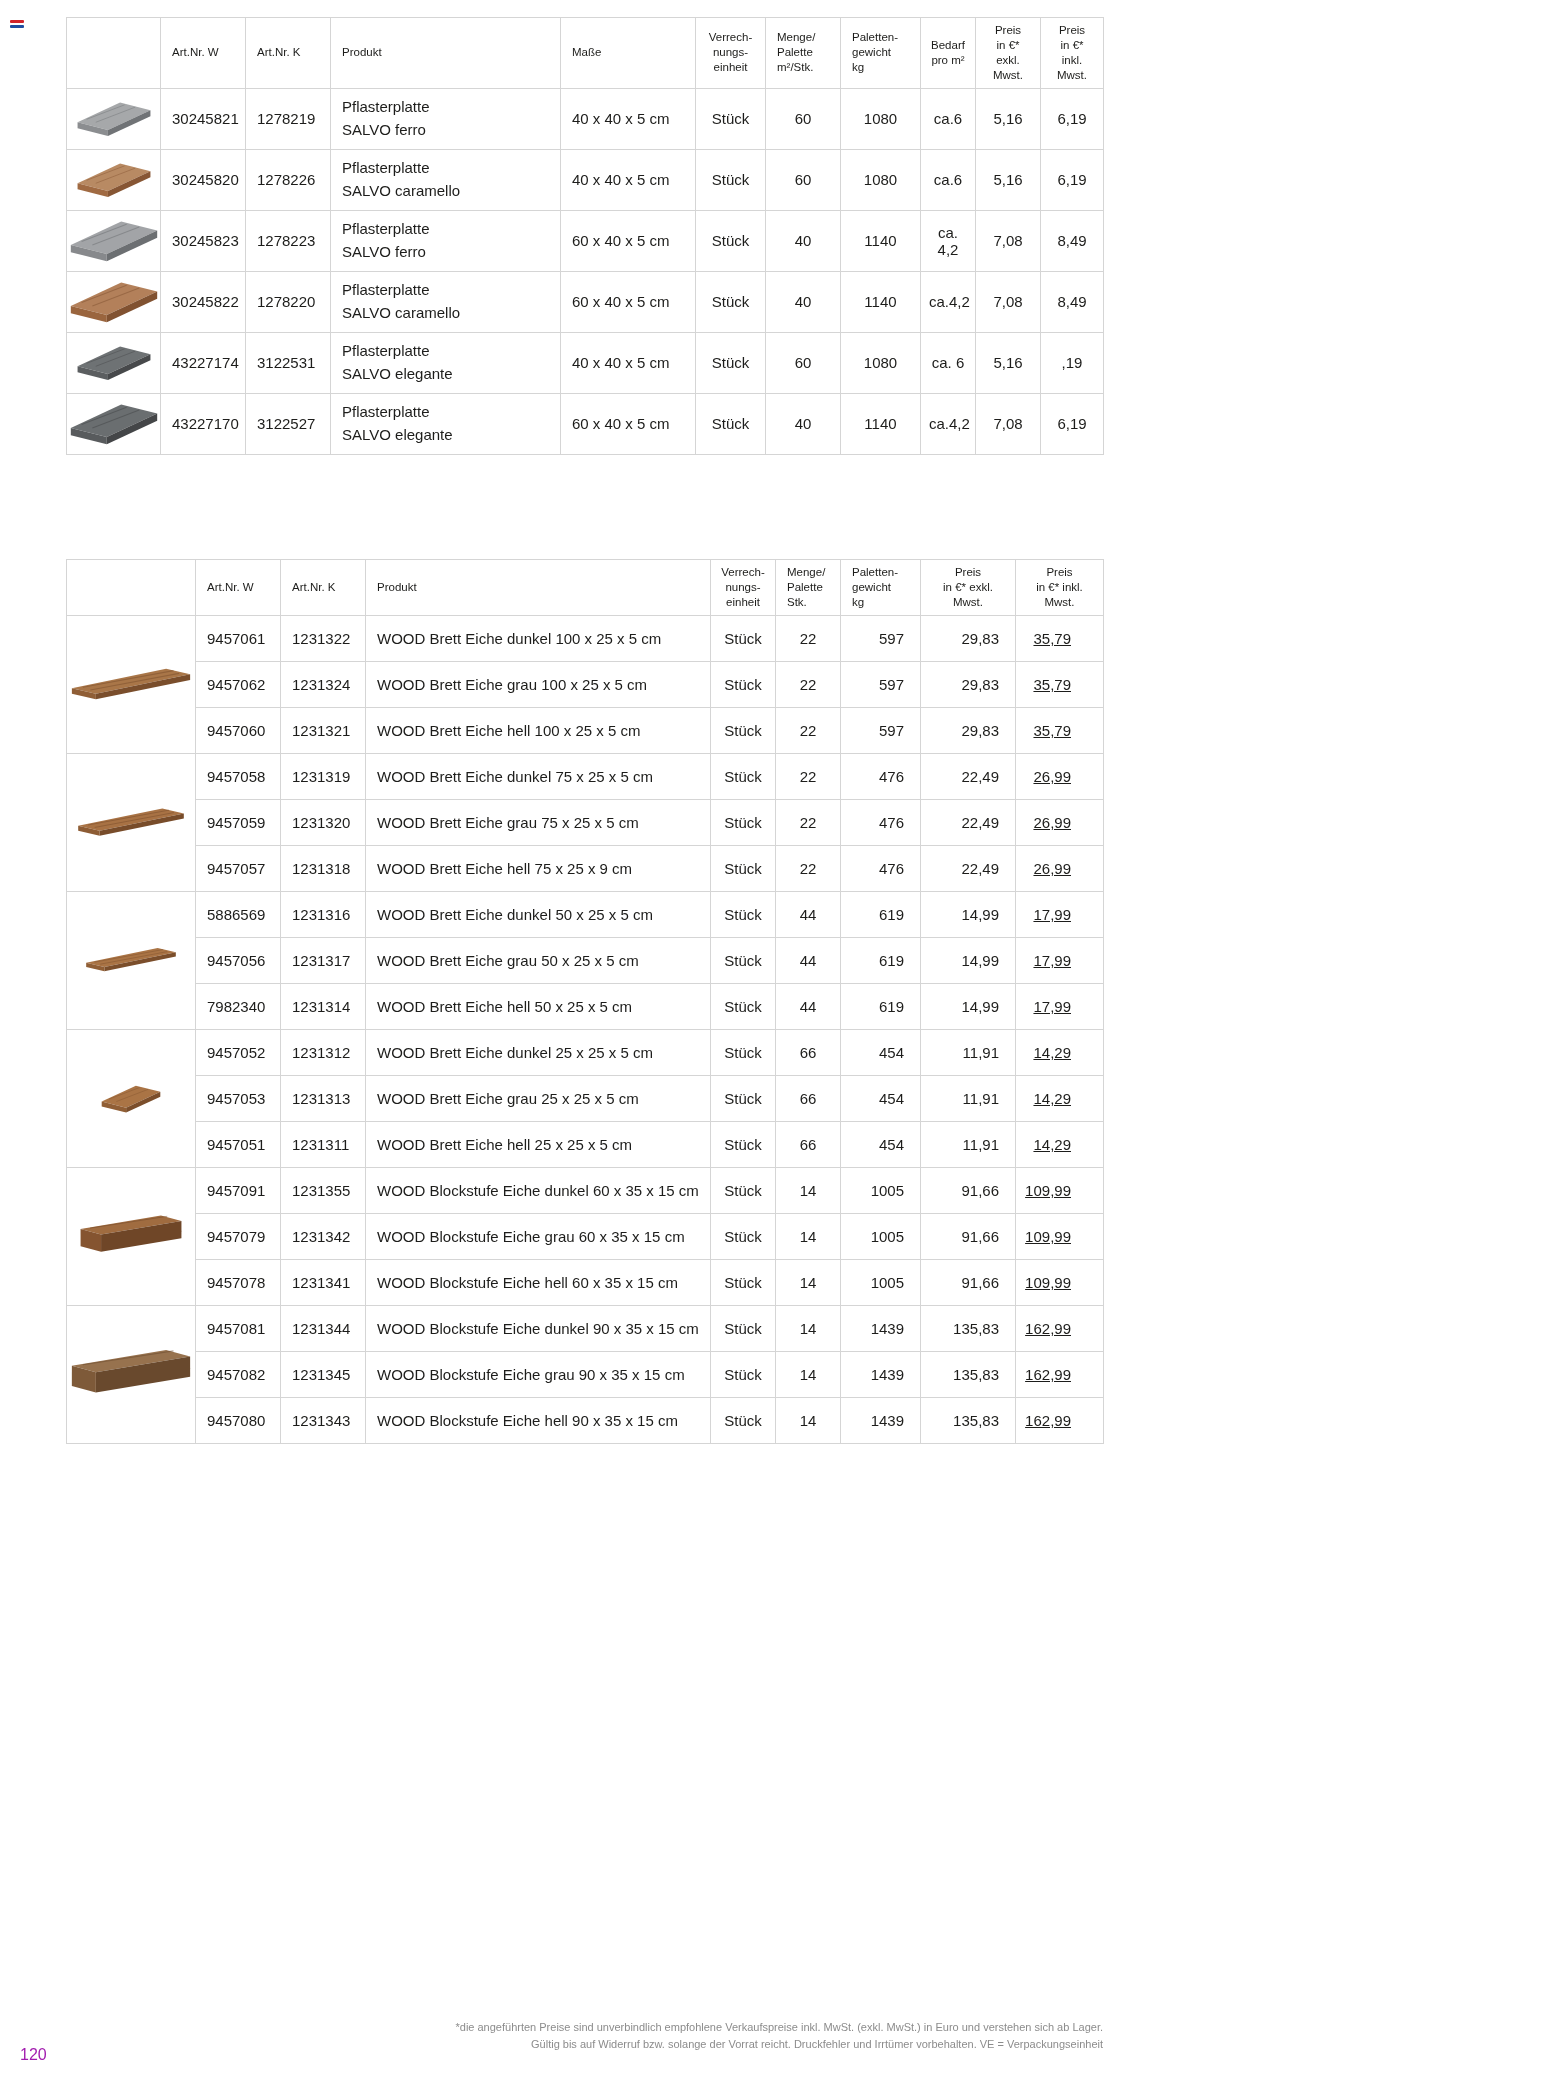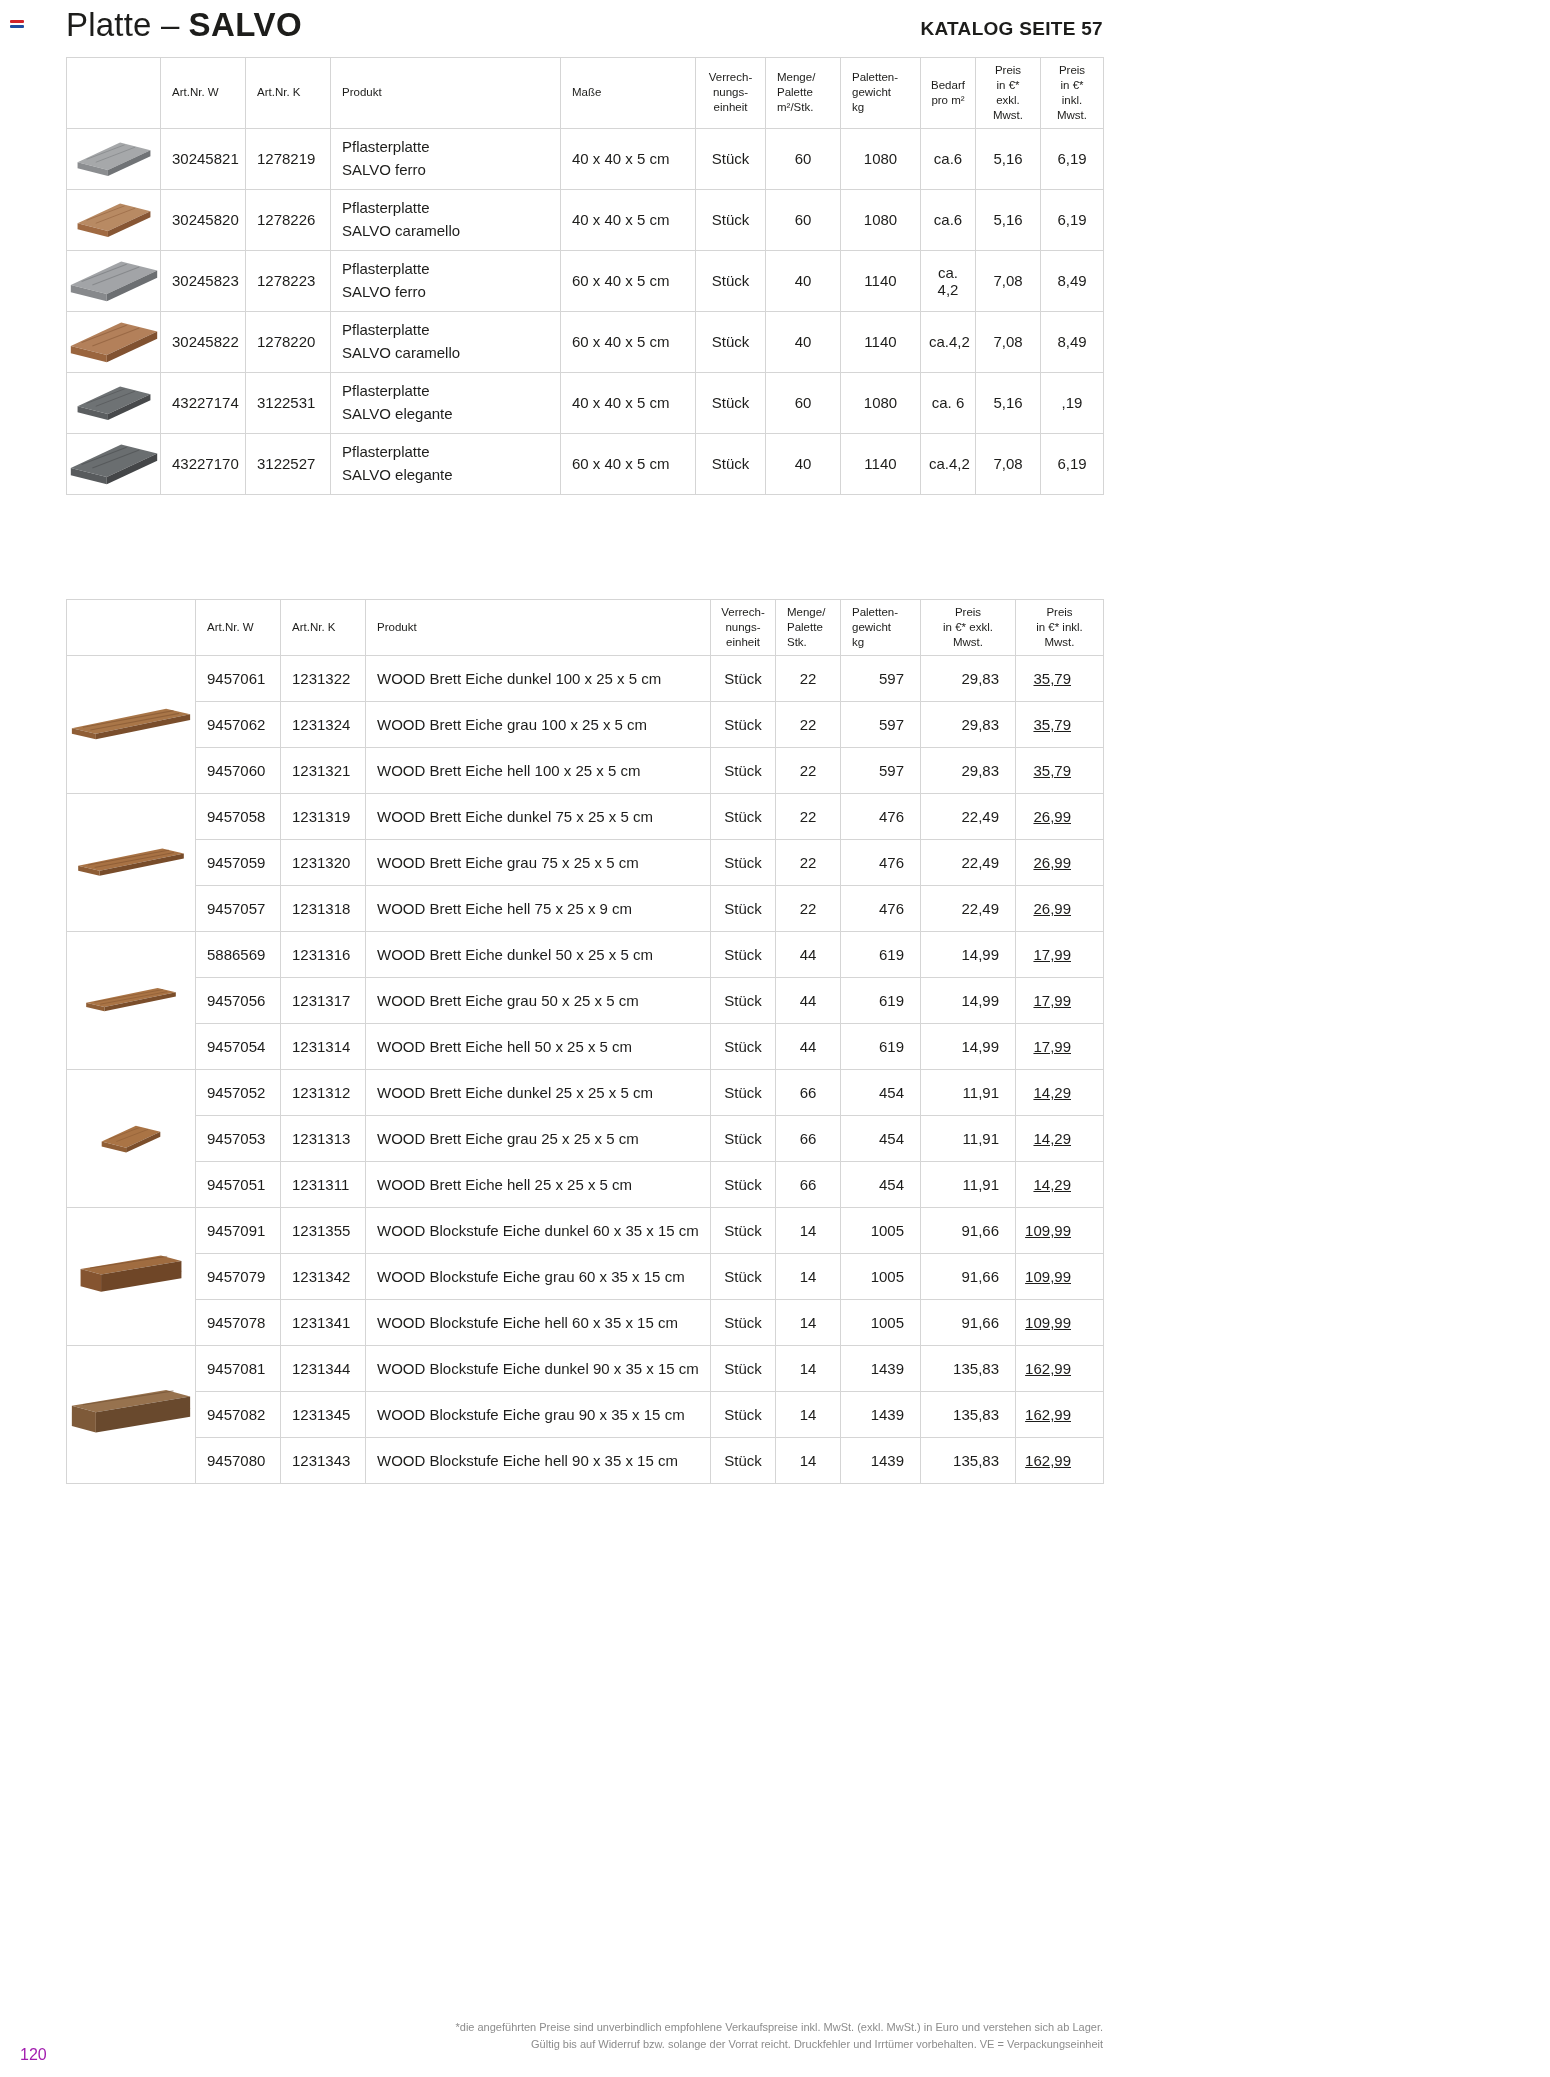--- a/index.html
+++ b/index.html
@@ -49,24 +49,20 @@
 <body>
 
 <div class="brand-mark">
   <div class="bar red"></div>
   <div class="bar blue"></div>
 </div>
 
 <div class="content">
 
   <section>
-    <div class="sec-head">
-      <h1 class="sec-title"><span>Platte –</span><span class="b">SALVO</span></h1>
-      <div class="cat-ref">KATALOG SEITE 57</div>
-    </div>
     <table class="salvo">
       <colgroup>
         <col style="width:94px">
           <col style="width:85px">
           <col style="width:85px">
           <col style="width:230px">
           <col style="width:135px">
           <col style="width:70px">
           <col style="width:75px">
           <col style="width:80px">
@@ -330,21 +326,21 @@
             <td class="left">9457056</td>
             <td class="left">1231317</td>
             <td class="left">WOOD Brett Eiche grau 50 x 25 x 5 cm</td>
             <td class="center">Stück</td>
             <td class="center">44</td>
             <td class="right pad-r-sm">619</td>
             <td class="right pad-r-sm">14,99</td>
             <td class="right pad-r">17,99</td>
           </tr>
           <tr>
-            <td class="left">9457054</td>
+            <td class="left">7982340</td>
             <td class="left">1231314</td>
             <td class="left">WOOD Brett Eiche hell 50 x 25 x 5 cm</td>
             <td class="center">Stück</td>
             <td class="center">44</td>
             <td class="right pad-r-sm">619</td>
             <td class="right pad-r-sm">14,99</td>
             <td class="right pad-r">17,99</td>
           </tr>
           <tr>
             <td class="img-cell" rowspan="3"><svg width="62" height="33" viewBox="0 0 100 54">

